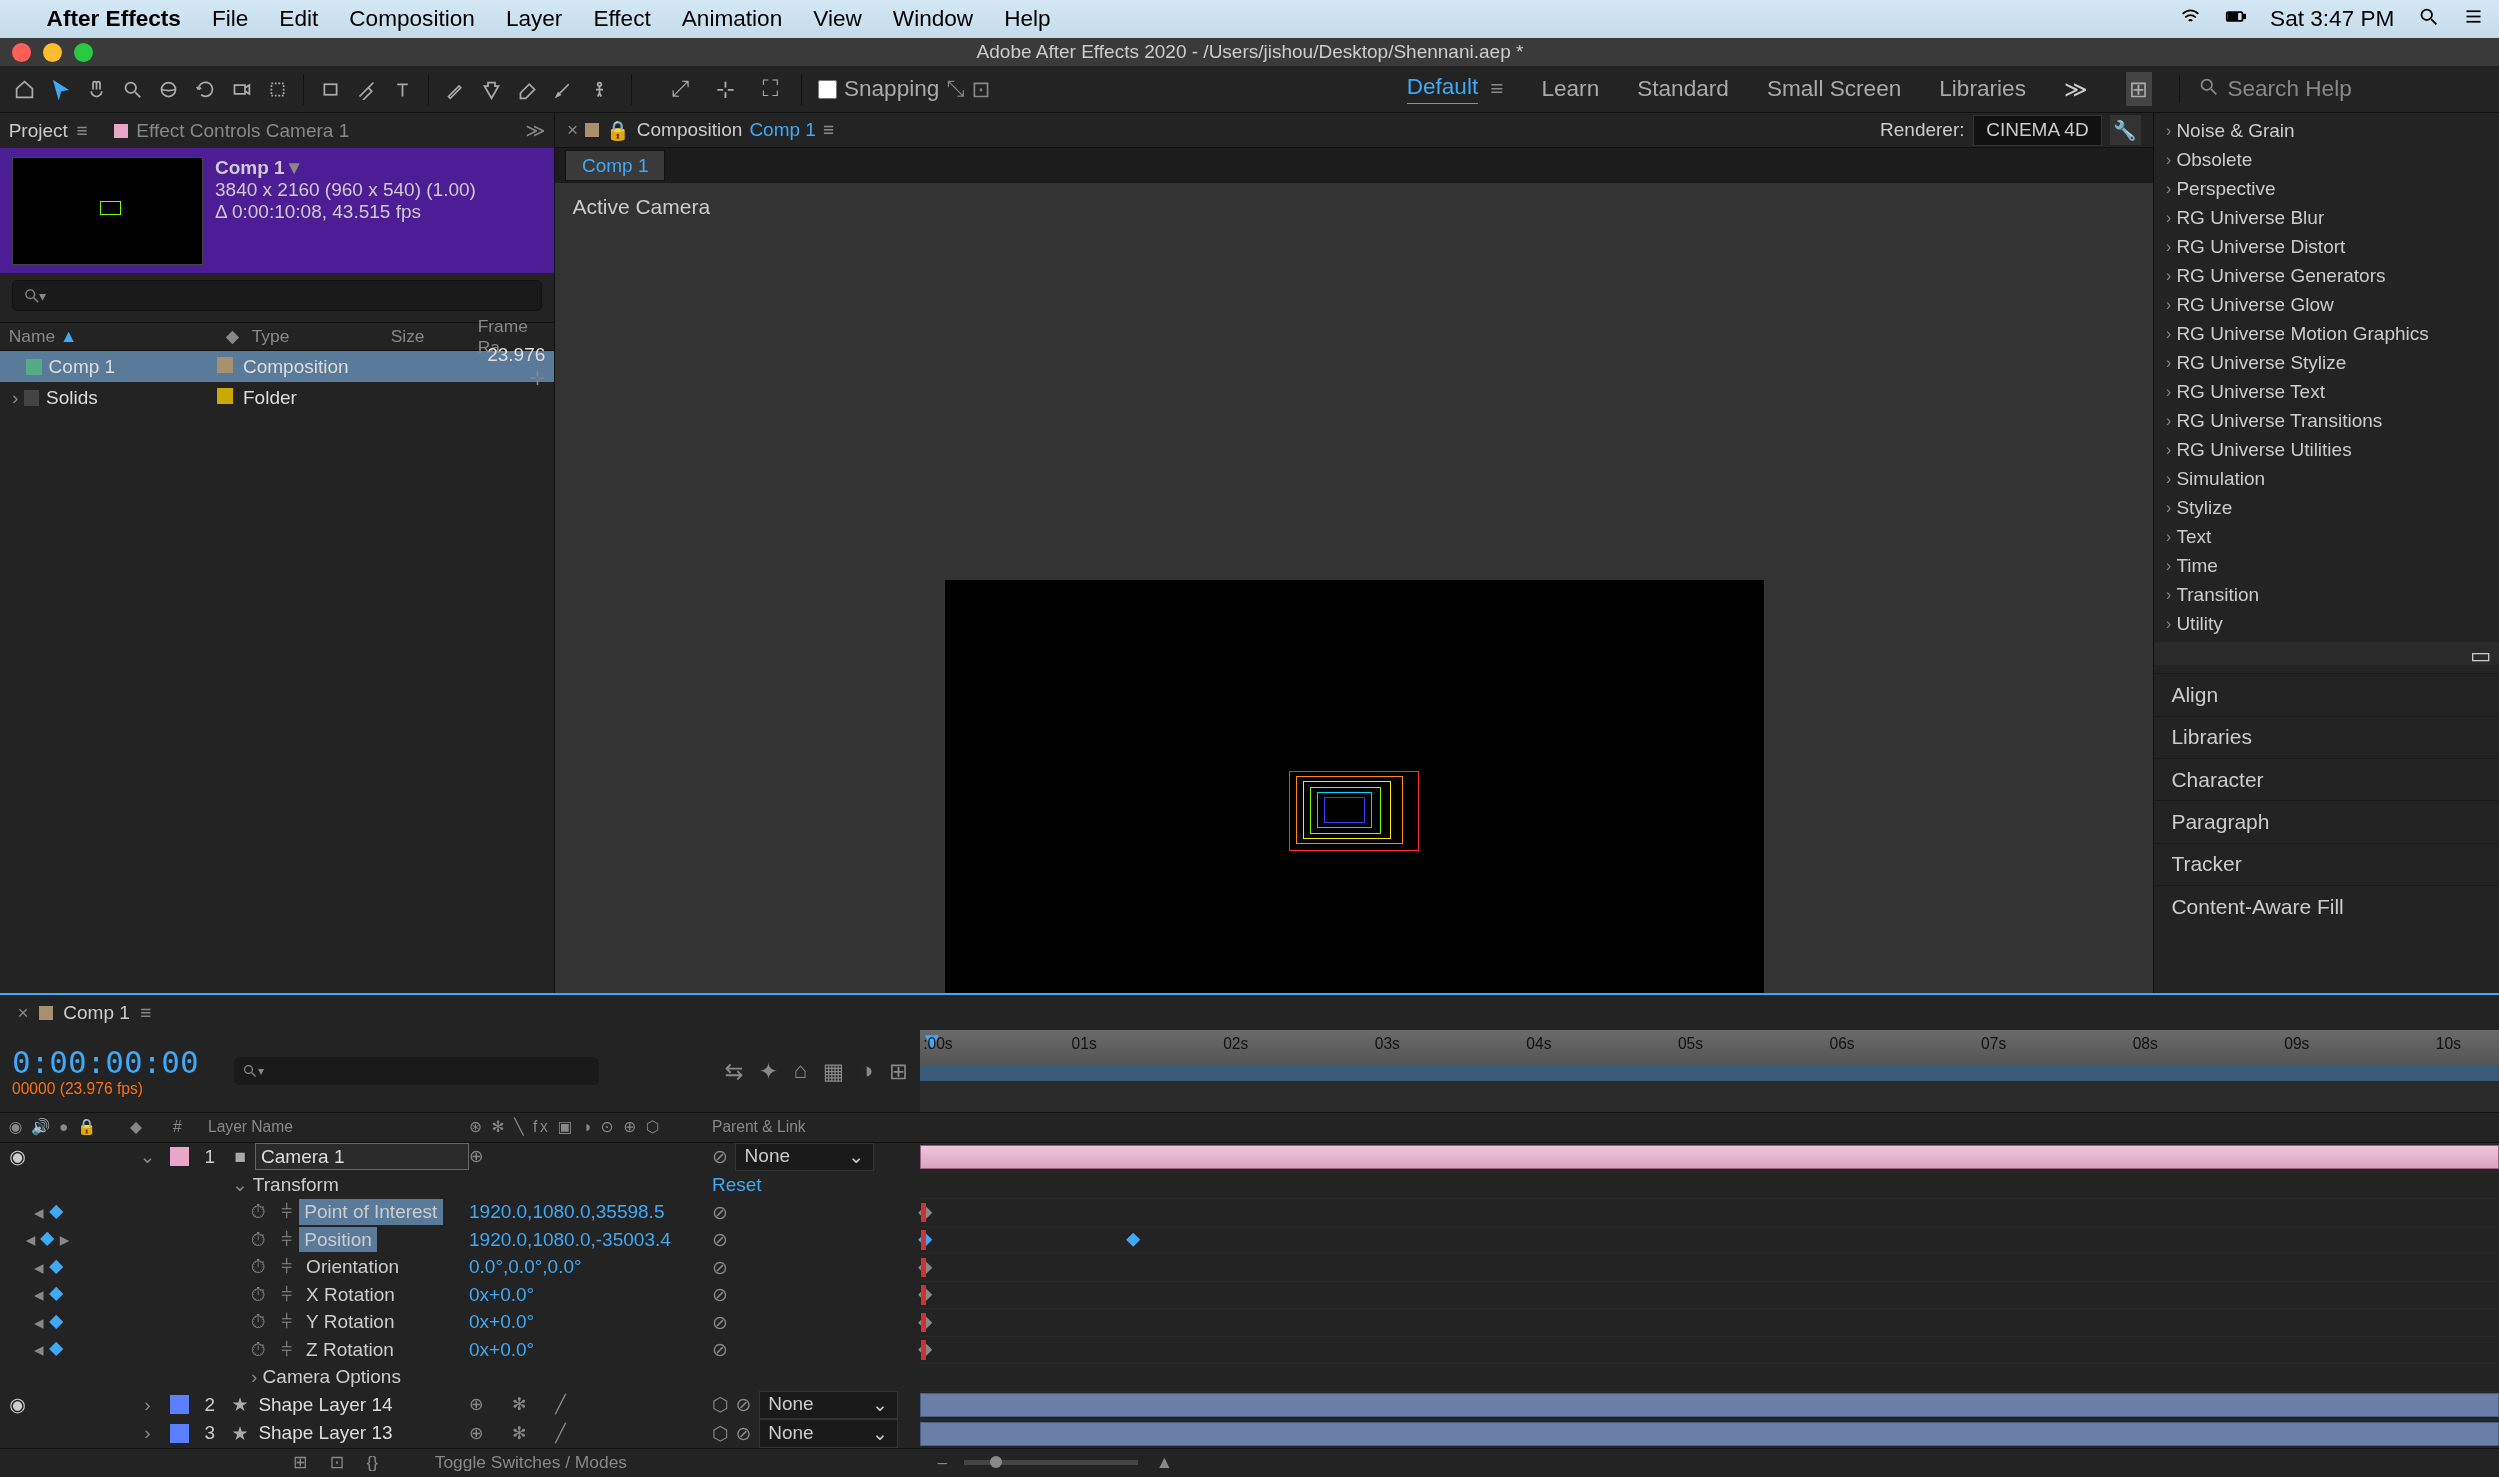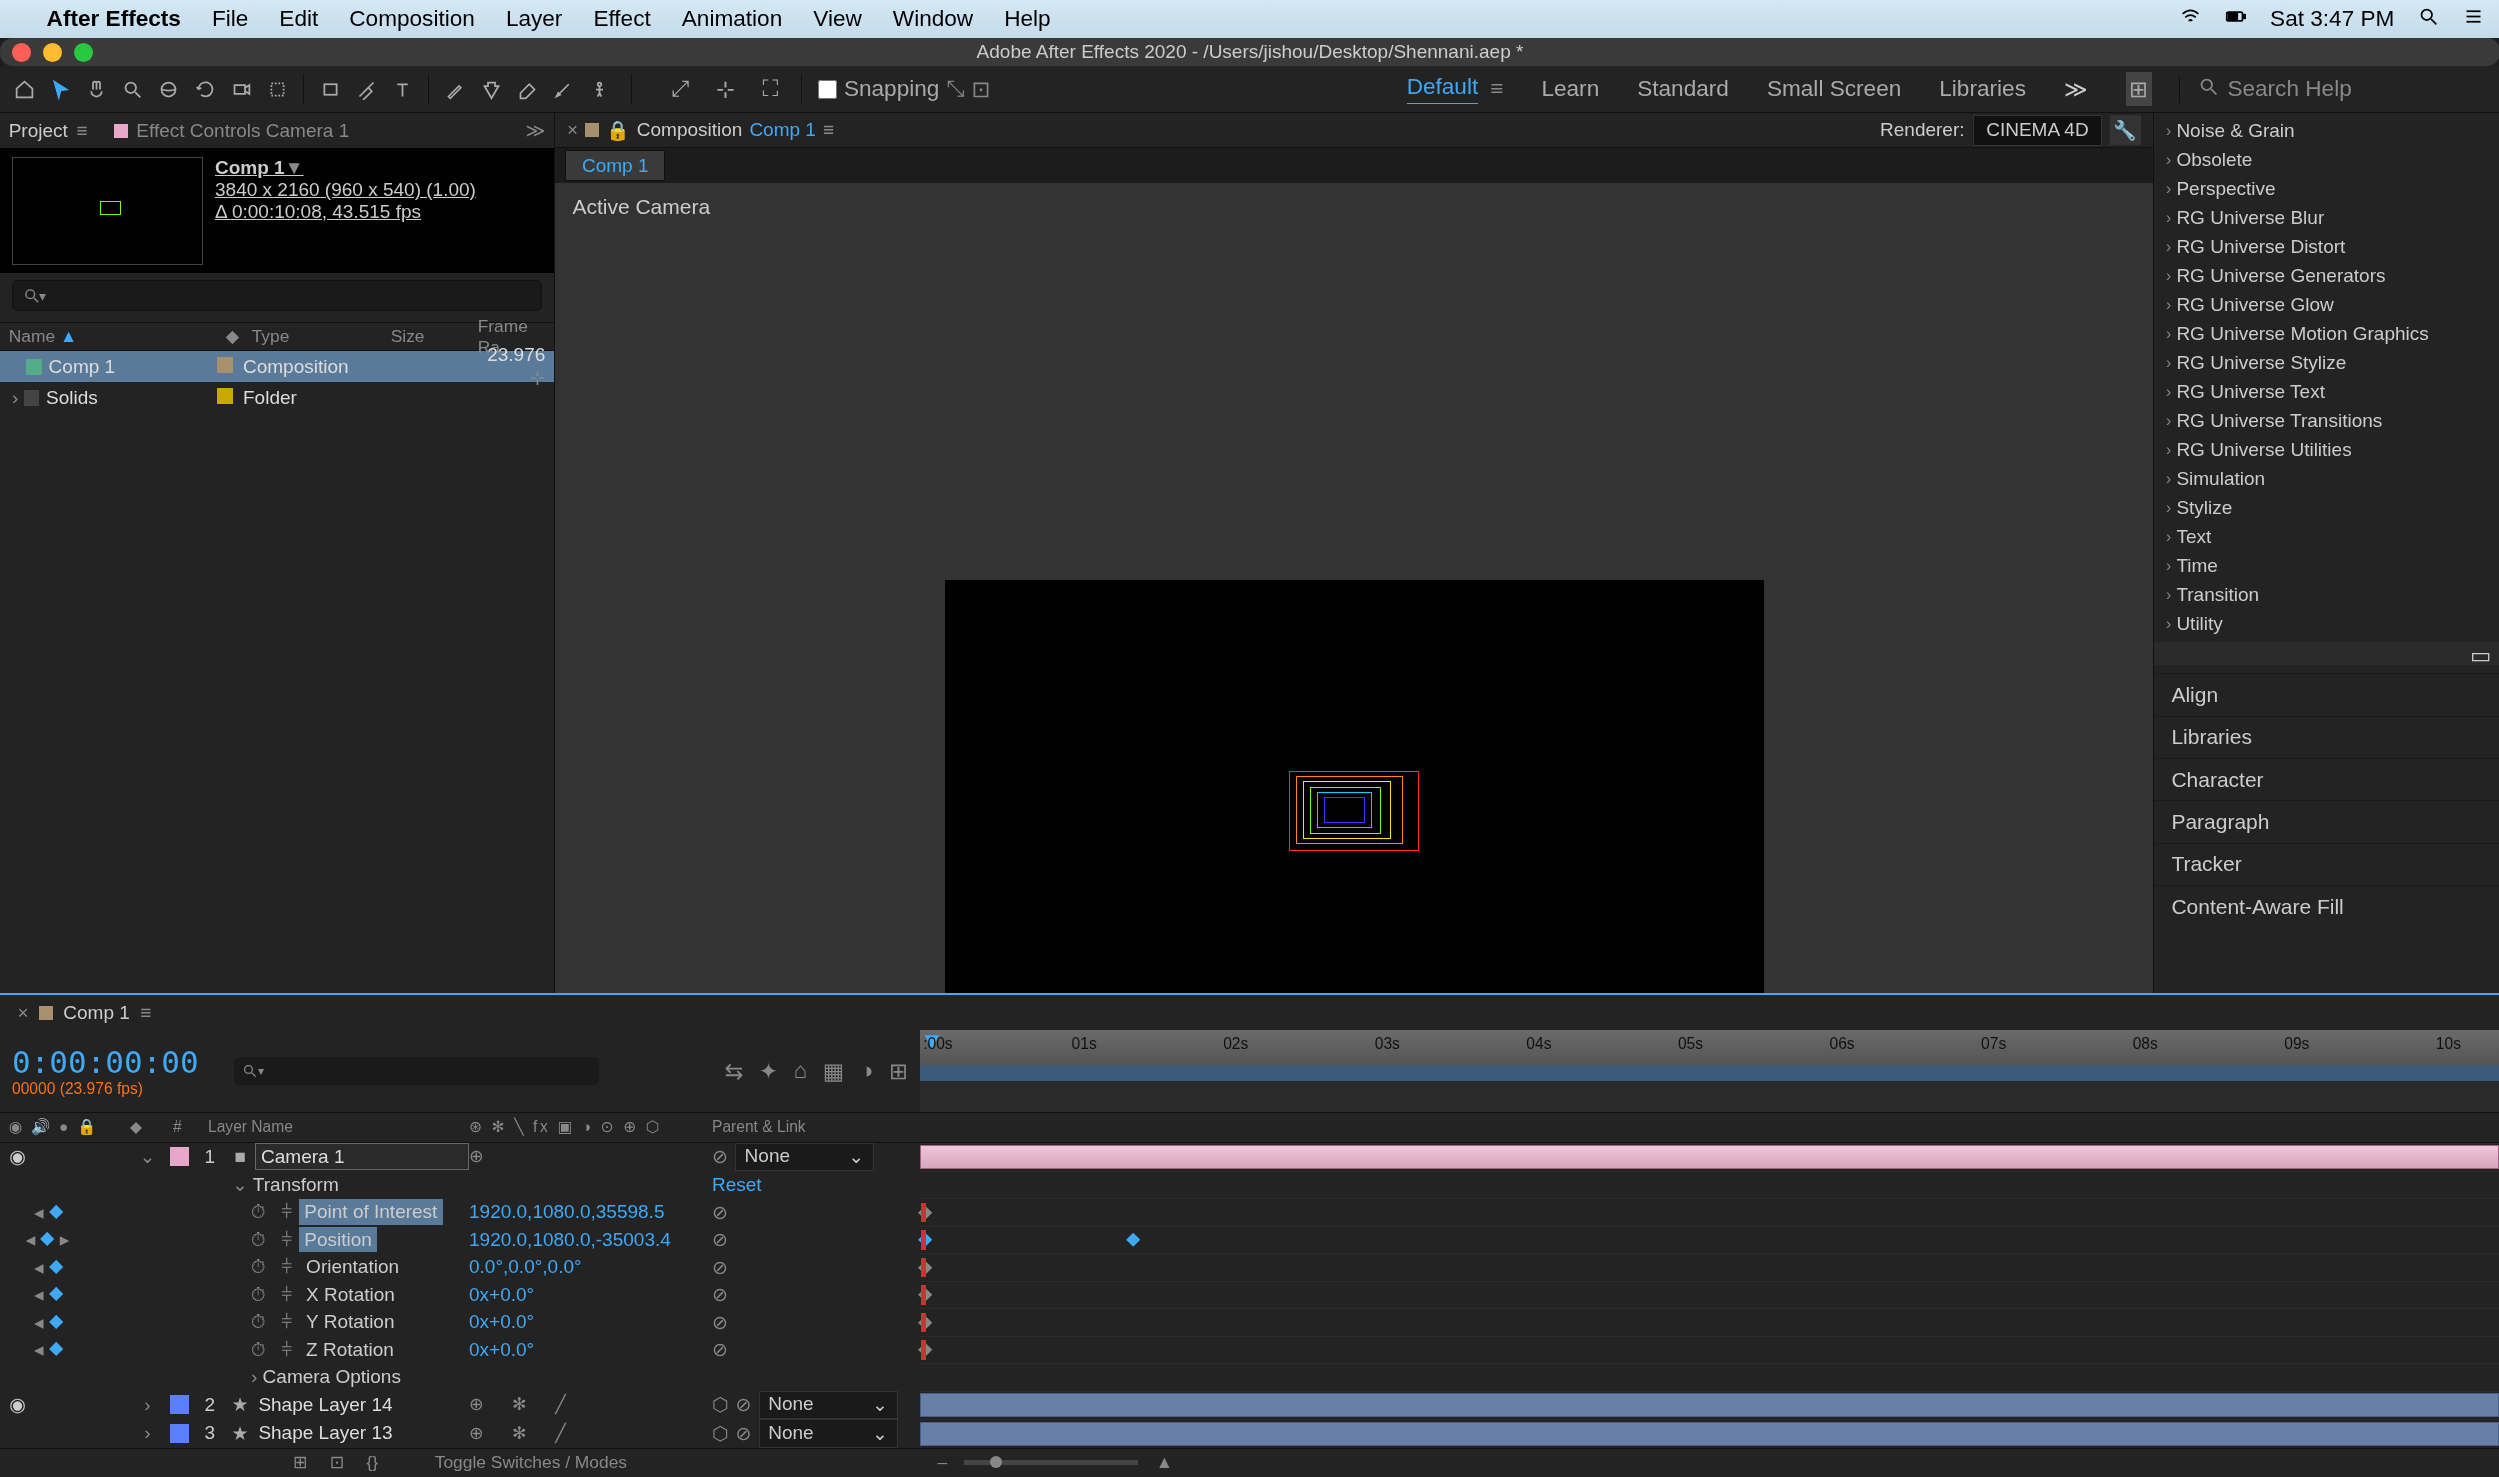--- a/index.html
+++ b/index.html
@@ -2,21 +2,21 @@
 <html style="font-size:14px"><head>
 <meta charset="utf-8">
 <style>
 * { margin: 0; padding: 0; box-sizing: border-box; font-family: -apple-system, BlinkMacSystemFont, "Segoe UI", Helvetica, Arial, sans-serif; user-select: none; }
 body { background: #1e1e1e; color: #ccc; width: 2500px; height: 1477px; overflow: hidden; transform-origin: top left; font-size: 22.6px; }
 .macmenu { background: linear-gradient(#d4e8f5,#c4dbe9); height: 38px; display: flex; align-items: center; padding: 0 15.6px; color: #000; font-size: 22.6px; gap: 31px; }
 .macmenu .app { font-weight: 700; }
 .macmenu .spacer { flex: 1; }
 .macmenu .right { display: flex; gap: 24px; align-items: center; }
 
-.titlebar { background: #3a3a3a; height: 28px; display: flex; align-items: center; justify-content: center; color: #ccc; font-size: 19px; position: relative; border-radius: 13px; }
+.titlebar { background: #3a3a3a; height: 28px; display: flex; align-items: center; justify-content: center; color: #ccc; font-size: 19px; position: relative; }
 .traffic { position: absolute; left: 12px; display: flex; gap: 12px; }
 .traffic .dot { width: 19px; height: 19px; border-radius: 50%; }
 .dot.r { background:#ff5f57;} .dot.y{background:#febc2e;} .dot.g{background:#28c840;}
 
 .toolbar { background: #232323; height: 47px; display: flex; align-items: center; padding: 0 8.7px; gap: 10.4px; border-bottom: 0.9px solid #111; }
 .tbgroup { display:flex; gap:5.2px; align-items:center;}
 .toolbtn { width: 31px; height: 31px; display:flex; align-items:center; justify-content:center; color:#aaa; border-radius:1.7px;}
 .toolbtn.active { color:#3fa9f5; }
 .divider { width:0.9px; height:31px; background:#111; margin:0 5.2px;}
 .snap { display:flex; align-items:center; gap:7px; color:#aaa; }
@@ -28,21 +28,21 @@
 .main { display:flex; height: calc(100% - 38px - 28px - 47px); }
 .leftcol { width: 555px; display:flex; flex-direction:column; border-right:0.9px solid #111;}
 .midcol { flex:1; display:flex; flex-direction:column; }
 .rightcol { width: 347px; border-left:0.9px solid #111; background:#232323; overflow:auto;}
 
 .paneltabs { height:35px; display:flex; align-items:center; padding:0 8.7px; gap:26px; font-size:19px; background:#232323;}
 .paneltabs .tab { color:#ccc; display:flex; align-items:center; gap:8.7px;}
 .paneltabs .tab.dim { color:#888;}
 .paneltabs .sq { width:14px; height:14px; background:#e8a6c8;}
 
-.projinfo { display:flex; gap:12px; padding:8.7px 12px; background:#000000;text-decoration:underline;}
+.projinfo { display:flex; gap:12px; padding:8.7px 12px; background:#4c1d95;}
 .thumb { width:191px; height:108px; background:#000; border:0.9px solid #444; position:relative;}
 .thumb .mini { position:absolute; left:87px; top:43px; width:21px; height:14px; border:0.9px solid #7fff00;}
 .projmeta { font-size:19px; color:#ccc;}
 
 .searchrow { padding:7px 12px 10.4px; background:#232323;}
 .searchinput { background:#1a1a1a; width:100%; height:31px; border:0.9px solid #111; border-radius:5.2px; padding:0 10.4px; display:flex; align-items:center; color:#888;}
 
 .projtable { background:#232323; flex:0 0 auto;}
 .projhead { display:flex; font-size:17.4px; color:#888; border-top:0.9px solid #111; border-bottom:0.9px solid #111; height:29.5px; align-items:center;}
 .projhead div { padding:0 8.7px;}

